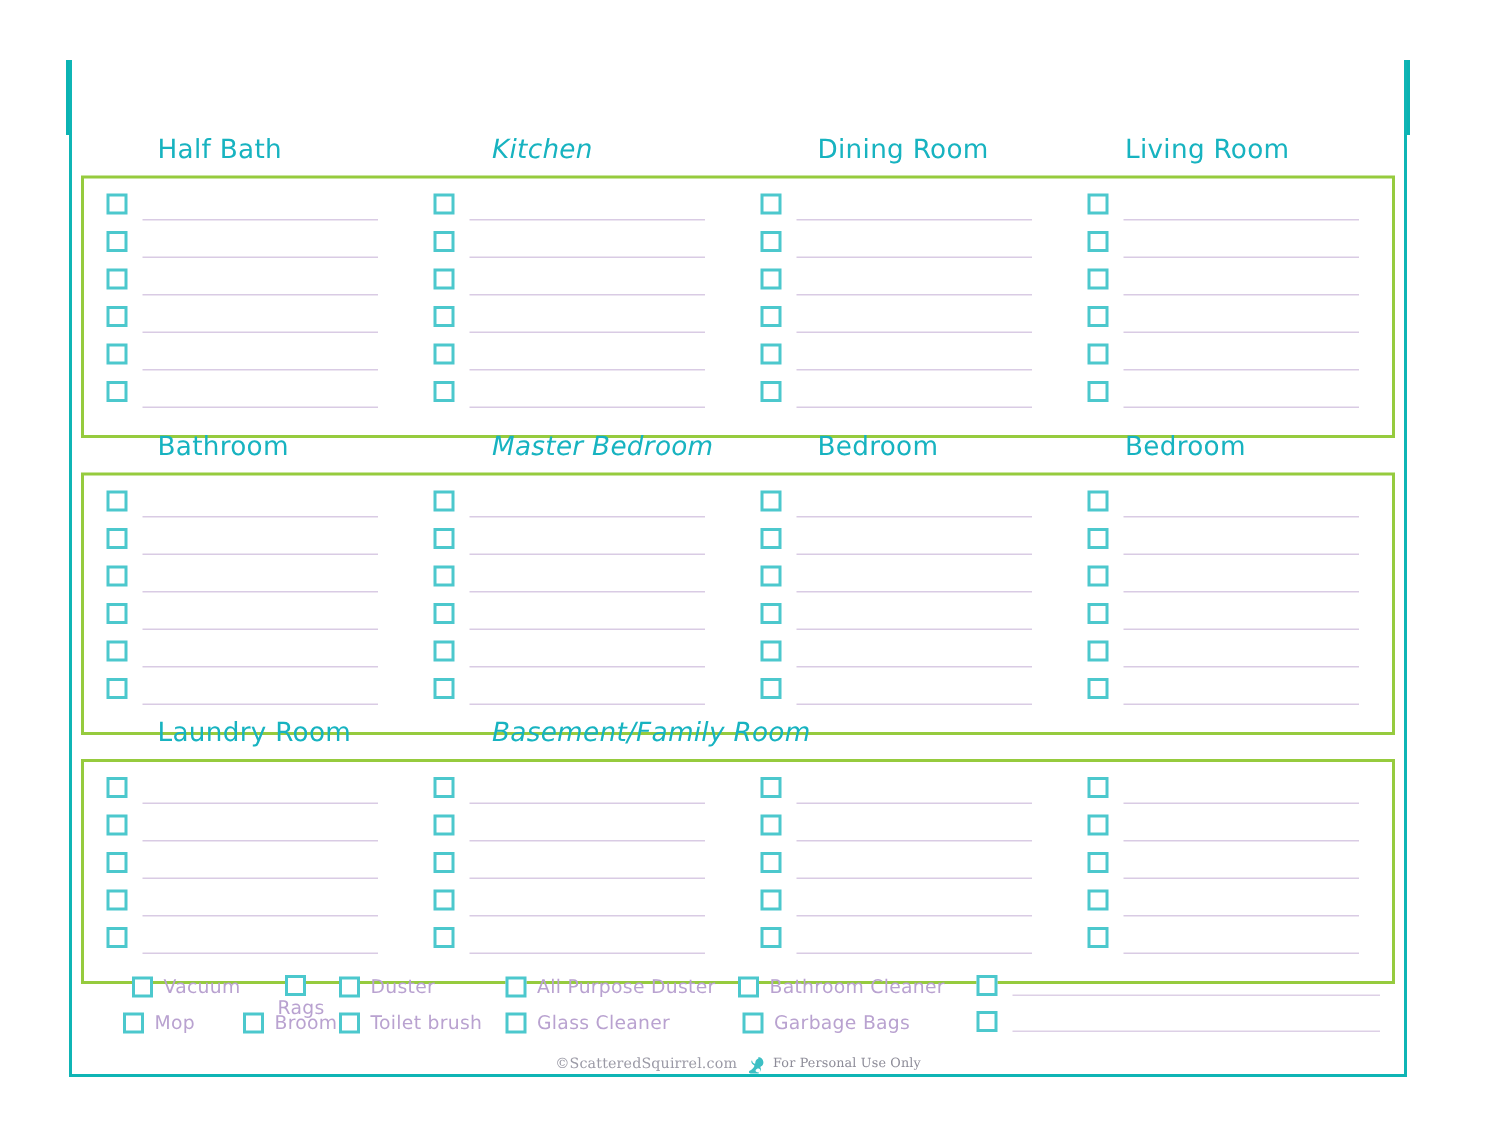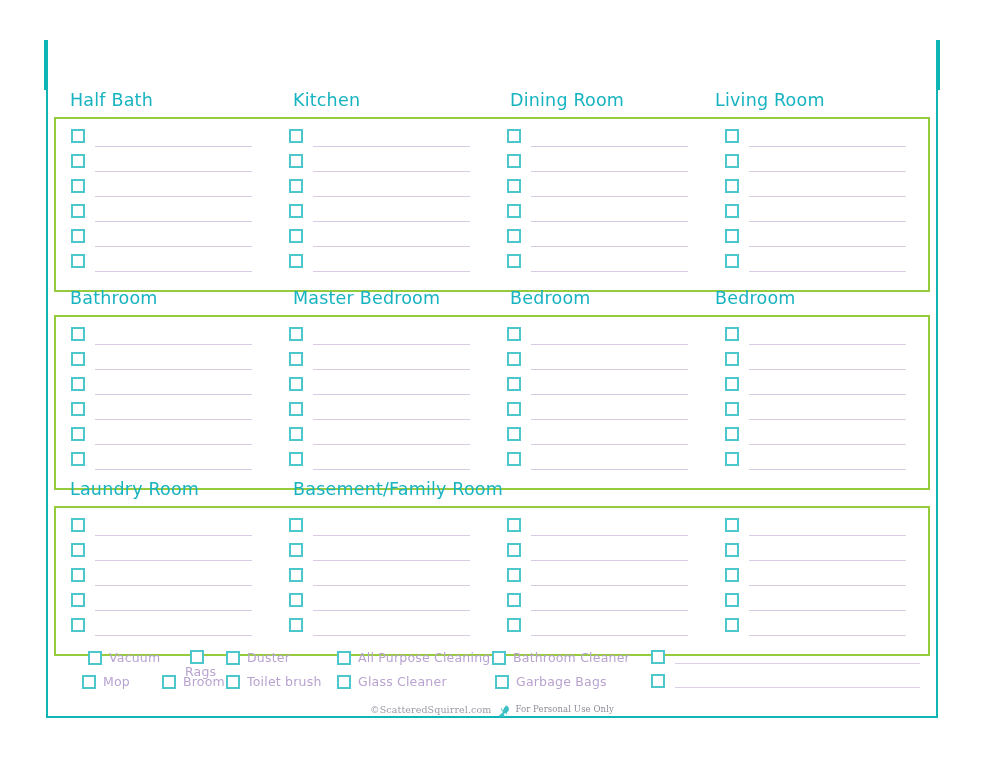--- a/index.html
+++ b/index.html
@@ -68,23 +68,24 @@
     height: 24px;
   }
   .head {
     position: absolute;
     color: #17b3c0;
     font-size: 17.5px;
     font-weight: normal;
     letter-spacing: 0.2px;
     white-space: nowrap;
     font-family: "DejaVu Sans", sans-serif;
+    margin-left: 35px;
   }
   .head.c0 { left: 24px; }
-  .head.c1 { left: 247px; }
+  .head.c1 { left: 247px; font-style: italic; }
   .head.c2 { left: 464px; }
   .head.c3 { left: 669px; }
 
   .grid-box {
     position: relative;
     border: 2px solid #96cb3e;
     box-sizing: border-box;
     margin: 3px 8px 0 8px;
     width: 876px;
     background: #ffffff;
@@ -536,21 +537,21 @@
       <div class="sup-item" style="left:124px;flex-direction:column;">
           <span class="cbox"></span>
           <span class="sup-label">Rags</span>
         </div>
       <div class="sup-item" style="left:172px;">
           <span class="cbox"></span>
           <span class="sup-label">Duster</span>
         </div>
       <div class="sup-item" style="left:283px;">
           <span class="cbox"></span>
-          <span class="sup-label">All Purpose Cleaning</span>
+          <span class="sup-label">All Purpose Duster</span>
         </div>
       <div class="sup-item" style="left:438px;">
           <span class="cbox"></span>
           <span class="sup-label">Bathroom Cleaner</span>
         </div>
       <div class="sup-item" style="left:597px;">
           <span class="cbox"></span>
           <span class="sup-blank-line"></span>
         </div>
     </div>

